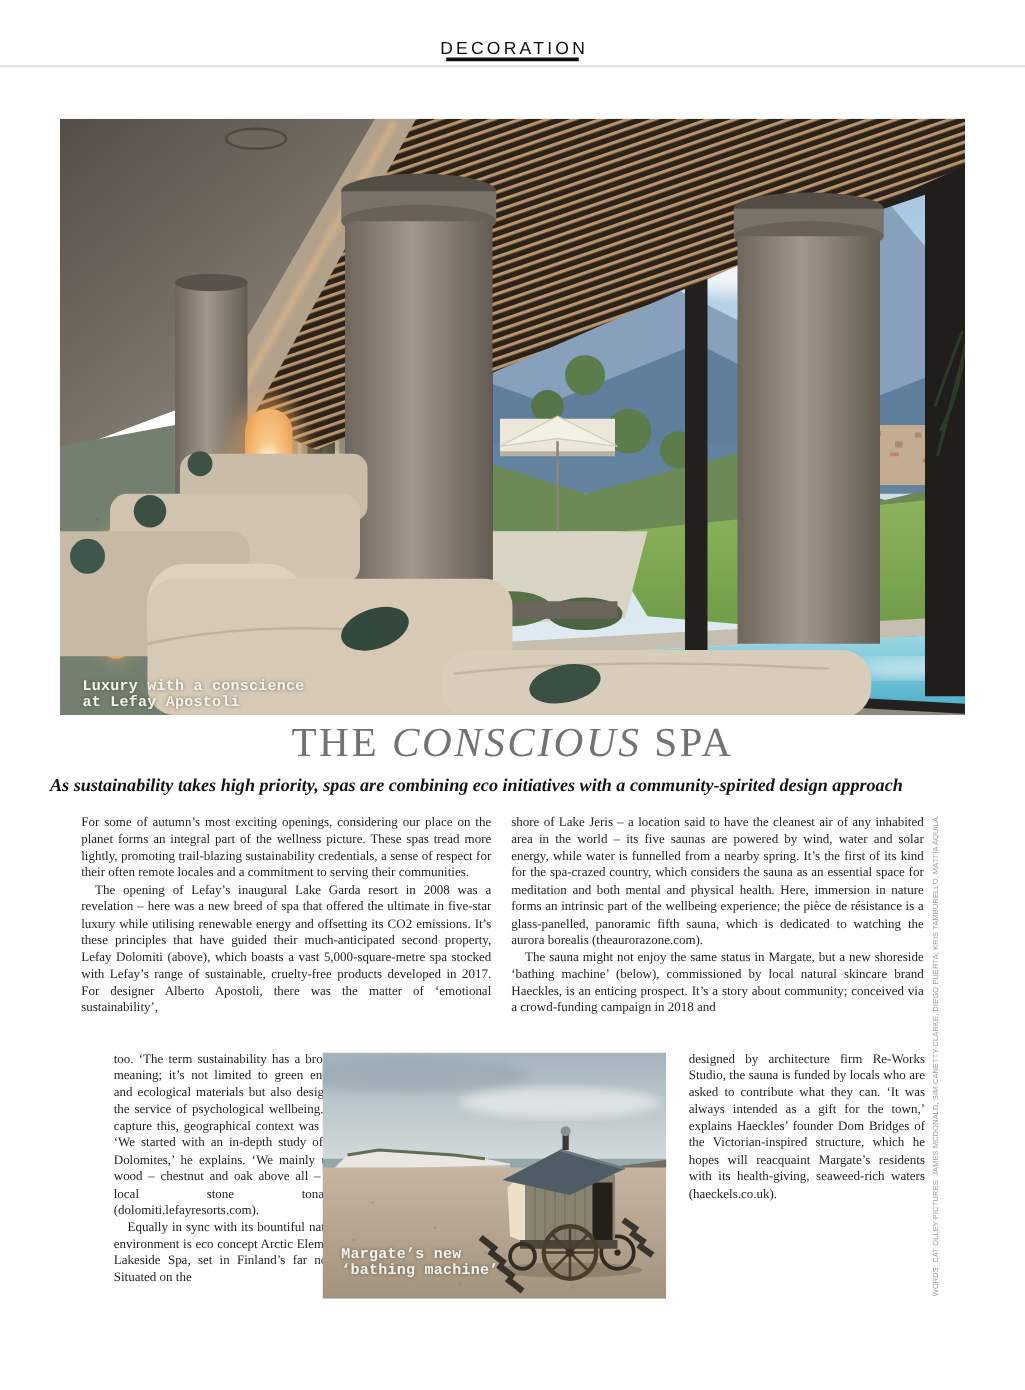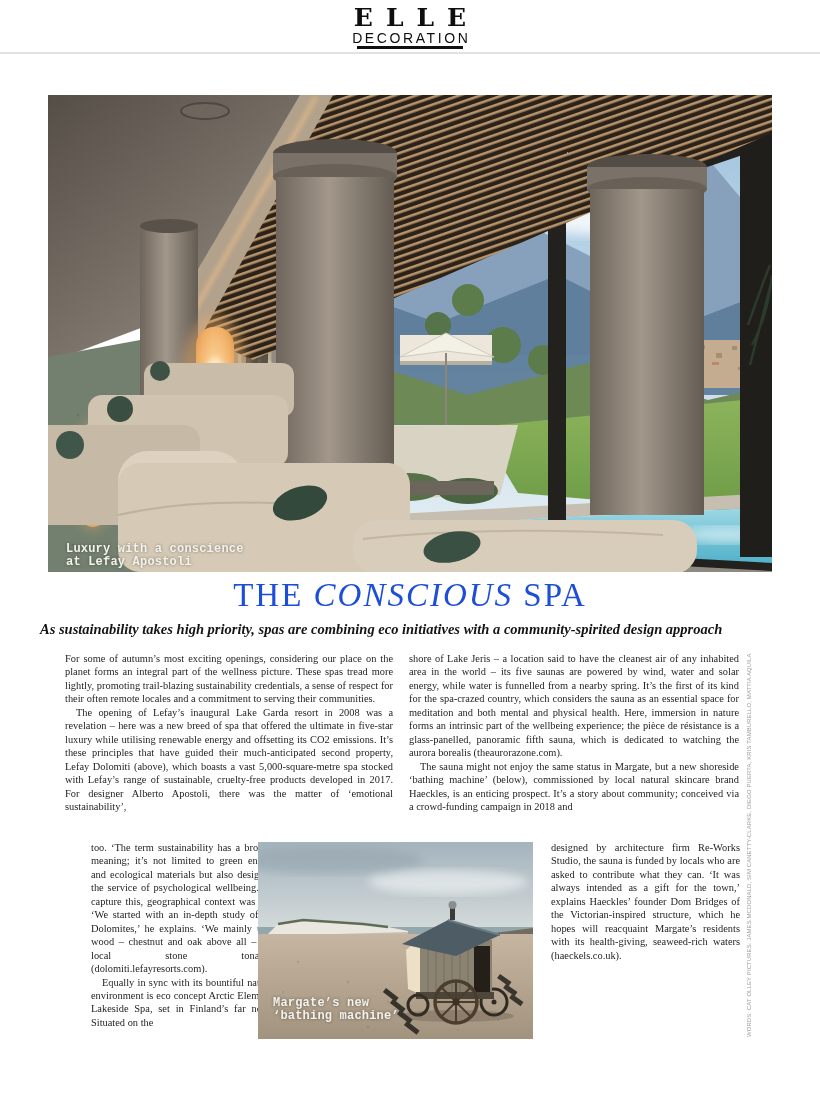--- a/index.html
+++ b/index.html
@@ -22,21 +22,21 @@
   figure svg{display:block;}
   .photo-caption{position:absolute;color:#f4f2ec;font-family:Liberation Mono, monospace;
         font-weight:700;font-size:12px;line-height:13px;letter-spacing:.2px;
         text-shadow:0 0 3px rgba(40,40,30,.55);}
   .cap-hero{top:543px;left:66px;}
   .cap-inset{top:997px;left:273px;}
 
   
   .headline{position:absolute;top:576px;left:0;width:820px;margin:0;text-align:center;
         font-family:"Liberation Serif",serif;font-weight:400;font-size:33px;line-height:38px;
-        letter-spacing:2px;color:#1d4ed8;}
+        letter-spacing:2px;color:#737373;}
   .headline em{font-style:italic;}
   .standfirst{position:absolute;top:620px;left:40px;width:740px;margin:0;
         font-style:italic;font-weight:700;font-size:14.5px;line-height:18px;color:#141416;}
 
   
   .body-col{position:absolute;text-align:justify;color:#1e1e20;
         font-family:"Liberation Serif",serif;font-size:10.4px;line-height:13.45px;}
   .body-col p{margin:0;}
   .body-col p + p{text-indent:11px;}
   .col-lw{top:652px;left:65px;width:328px;}
@@ -48,21 +48,20 @@
   .credits{position:absolute;top:655px;left:746px;height:382px;
         writing-mode:vertical-rl;transform:rotate(180deg);
         font-family:"Liberation Sans",sans-serif;font-size:5.9px;letter-spacing:.15px;
         color:#9c9c9c;white-space:nowrap;}
 </style>
 </head>
 <body>
 
 <div class="page">
 
-  <div class="elle">ELLE</div>
   <div class="deco">DECORATION</div>
   <div class="deco-rule"></div>
   <div class="page-rule"></div>
 
   <figure class="hero">
     <svg width="724" height="477" viewBox="0 0 724 477">
       <defs>
         <linearGradient id="skyG" x1="0" y1="0" x2="0" y2="1">
           <stop offset="0" stop-color="#9fc2dd"></stop>
             <stop offset="1" stop-color="#e7f0f5"></stop>

